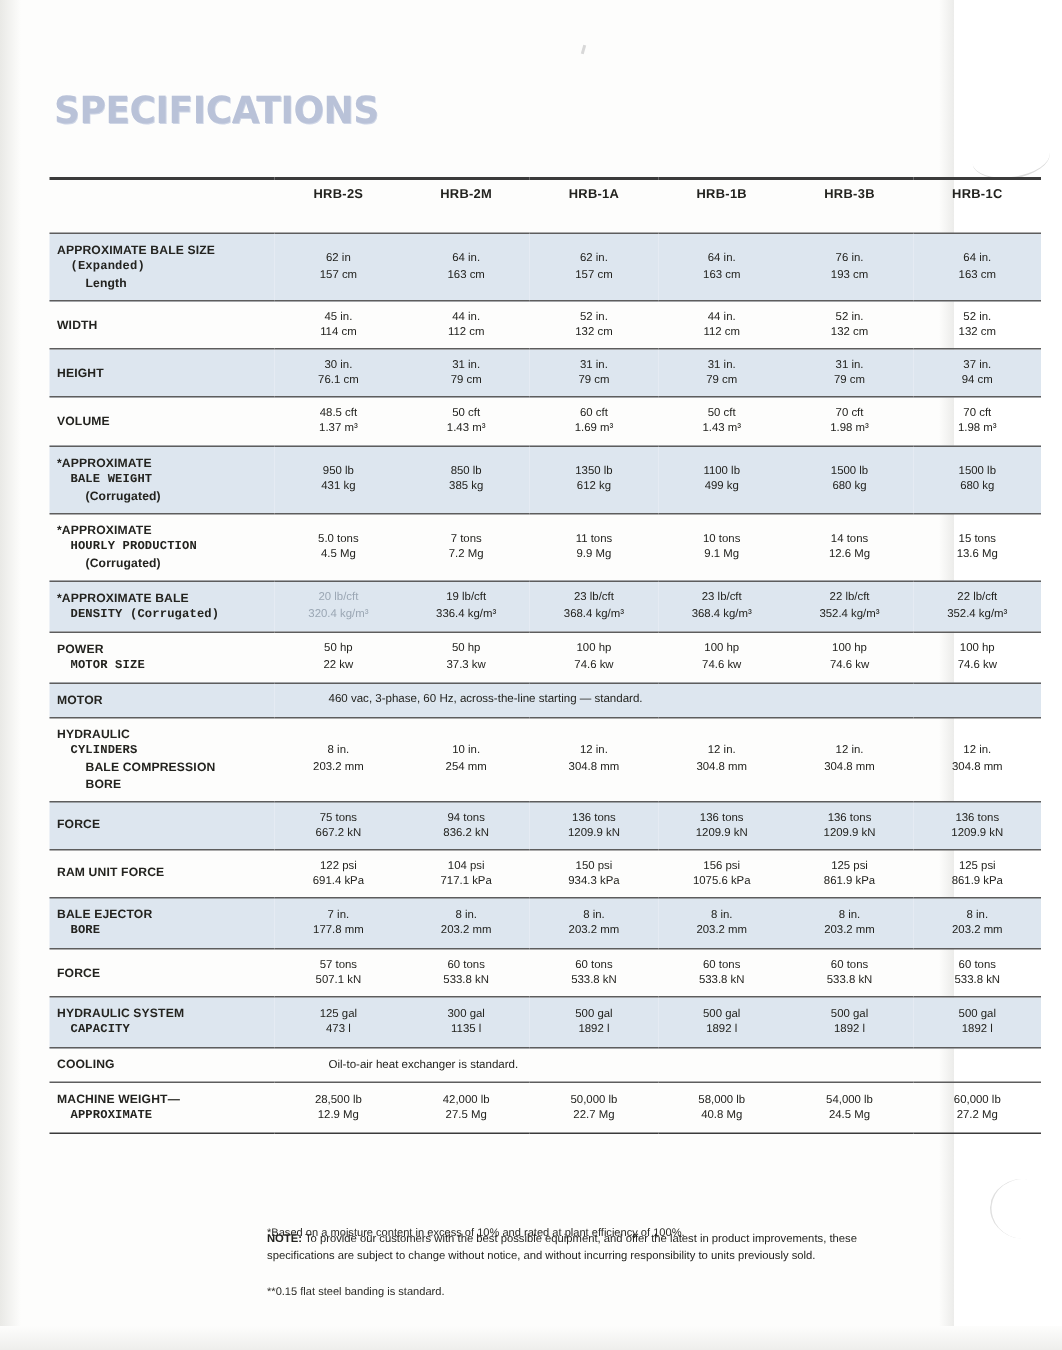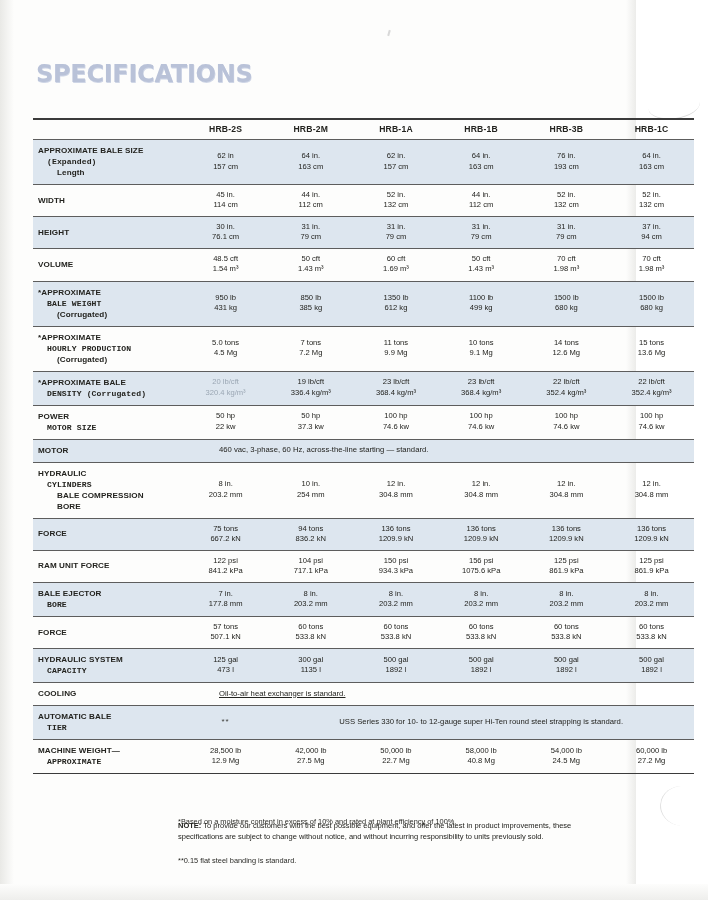--- a/index.html
+++ b/index.html
@@ -99,21 +99,21 @@
   }
   table.spec col.lbl { width: 150px; }
   table.spec col.dat { width: 85.2px; }
 
   .hdr-rule td {
     height: 0;
     padding: 0;
     border-top: 2.1px solid #3b3b3b;
   }
   tr.colhead td {
-    padding: 4px 0 5px 0;
+    padding: 4px 0 21px 0;
     text-align: center;
     font-size: 8.6px;
     font-weight: bold;
     color: #23231f;
     letter-spacing: 0.2px;
   }
   tr.colhead td.lbl { text-align: left; }
 
   tr.datarow td {
     border-top: 1.5px solid #5d5d5d;
@@ -302,21 +302,21 @@
               <span class="v2">37 in.</span>
               <span class="v2">94 cm</span>
             </td>
           </tr>
           <tr class="datarow">
             <td class="lbl">
               <span class="v2">VOLUME</span>
             </td>
             <td>
               <span class="v2">48.5 cft</span>
-              <span class="v2">1.54 m³</span>
+              <span class="v2">1.37 m³</span>
             </td>
             <td>
               <span class="v2">50 cft</span>
               <span class="v2">1.43 m³</span>
             </td>
             <td>
               <span class="v2">60 cft</span>
               <span class="v2">1.69 m³</span>
             </td>
             <td>
@@ -520,21 +520,21 @@
               <span class="v2">136 tons</span>
               <span class="v2">1209.9 kN</span>
             </td>
           </tr>
           <tr class="datarow">
             <td class="lbl">
               <span class="v2">RAM UNIT FORCE</span>
             </td>
             <td>
               <span class="v2">122 psi</span>
-              <span class="v2">841.2 kPa</span>
+              <span class="v2">691.4 kPa</span>
             </td>
             <td>
               <span class="v2">104 psi</span>
               <span class="v2">717.1 kPa</span>
             </td>
             <td>
               <span class="v2">150 psi</span>
               <span class="v2">934.3 kPa</span>
             </td>
             <td>
@@ -636,29 +636,21 @@
             </td>
             <td>
               <span class="v2">500 gal</span>
               <span class="v2">1892 l</span>
             </td>
           </tr>
           <tr class="datarow">
             <td class="lbl">
               <span class="v2">COOLING</span>
             </td>
-            <td class="span" colspan="6" style="text-align: left; padding-left: 36px; text-decoration: underline;">Oil-to-air heat exchanger is standard.</td>
-          </tr>
-          <tr class="datarow band">
-            <td class="lbl">
-              <span class="v2">AUTOMATIC BALE</span>
-              <span class="ind1">TIER</span>
-            </td>
-            <td class="mark">**</td>
-            <td class="span" colspan="5">USS Series 330 for 10- to 12-gauge super Hi-Ten round steel strapping is standard.</td>
+            <td class="span" colspan="6" style="text-align: left; padding-left: 36px;">Oil-to-air heat exchanger is standard.</td>
           </tr>
           <tr class="datarow">
             <td class="lbl">
               <span class="v2">MACHINE WEIGHT—</span>
               <span class="ind1">APPROXIMATE</span>
             </td>
             <td>
               <span class="v2">28,500 lb</span>
               <span class="v2">12.9 Mg</span>
             </td>

